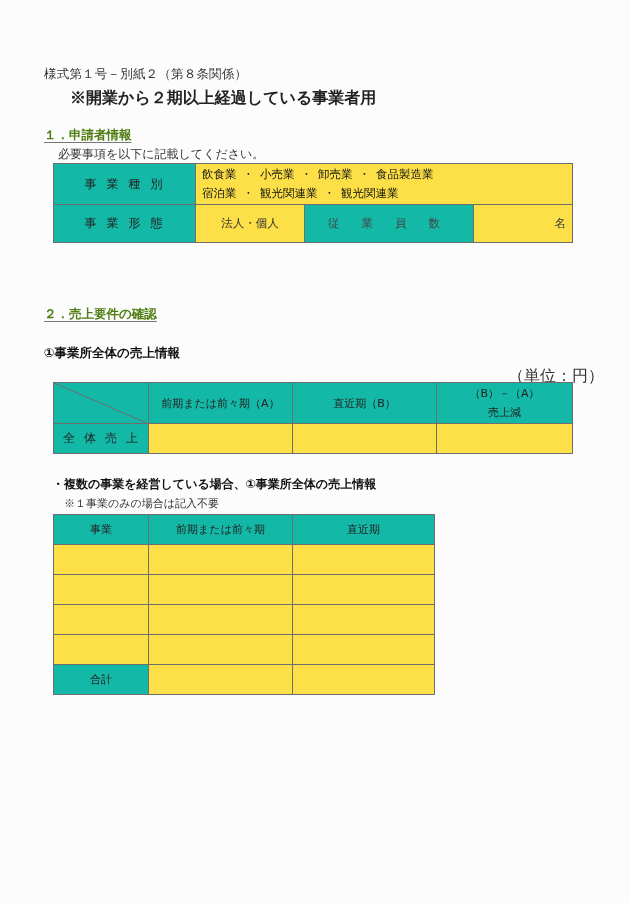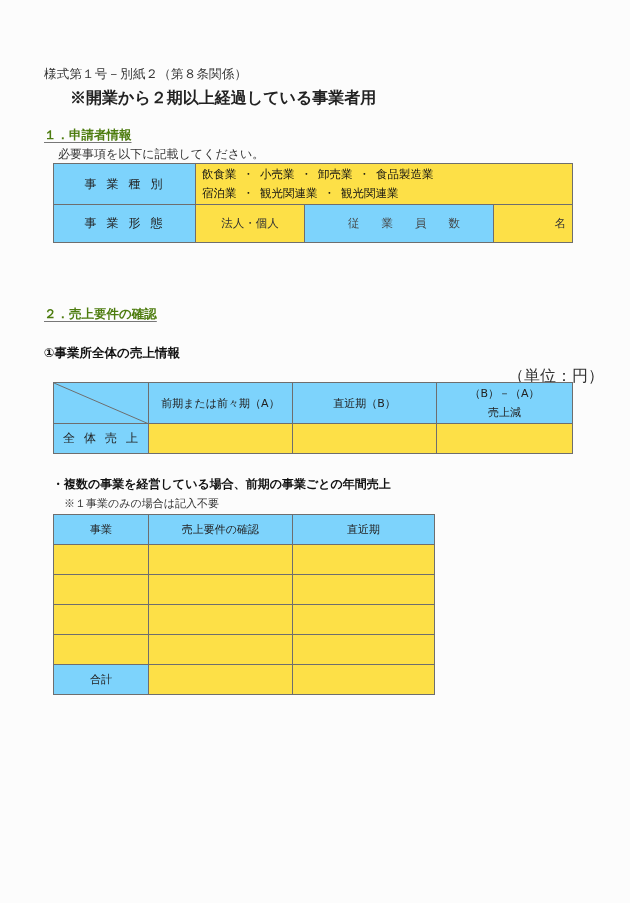--- a/index.html
+++ b/index.html
@@ -17,21 +17,21 @@
   .section-heading {
     font-family: "DejaVu Sans", "Liberation Sans", sans-serif;
     font-size: 12.5px; font-weight: bold; color: #4d7c0f;
     text-decoration: underline; text-decoration-color: #777; text-underline-offset: 3px;
   }
   #section1-heading { left: 44px; top: 127px; }
   #section1-instr { left: 58px; top: 146px; font-size: 12px; color: #333; }
 
   table { border-collapse: collapse; position: absolute; }
   td { border: 1.5px solid #6e6e6e; padding: 0; }
-  .gray { background: #7dd3fc; }
+  .gray { background: #14b8a6; }
   .white { background: #fde047; }
 
   
   #applicant-table { left: 53px; top: 163px; width: 520px; }
   #applicant-table td.label {
     width: 133px; text-align: center; font-size: 12px;
     font-family: "DejaVu Sans", "Liberation Sans", sans-serif; color: #222;
     letter-spacing: 10px; padding-left: 8px;
   }
   #applicant-table td.label.email { letter-spacing: 6px; }
@@ -72,21 +72,21 @@
         <span>飲食業</span><span class="sep">・</span><span>小売業</span><span class="sep">・</span><span>卸売業</span><span class="sep">・</span><span>食品製造業</span>
       </div>
       <div>
         <span>宿泊業</span><span class="sep">・</span><span>観光関連業</span><span class="sep">・</span><span>観光関連業</span>
       </div>
     </td>
   </tr>
   <tr style="height:38px">
     <td class="label gray">事業形態</td>
     <td class="white serif" style="width:108px;text-align:center;font-size:11.5px;color:#333">法人・個人</td>
-    <td class="gray serif" style="width:156px;text-align:center;font-size:11.5px;letter-spacing:22px;padding-left:32px;color:#444">従業員数</td>
+    <td class="gray serif" style="width:156px;text-align:center;font-size:11.5px;letter-spacing:22px;padding-left:12px;color:#444">従業員数</td>
     <td class="white serif" style="text-align:right;padding-right:6px;font-size:11.5px;color:#333">
       <span></span><span>名</span>
     </td>
   </tr>
 </tbody>
   </table>
 
 <div id="section2-heading" class="abs section-heading">２．売上要件の確認</div>
 <div id="subsection1-heading" class="abs">①事業所全体の売上情報</div>
 <div id="unit-label" class="abs serif">（単位：円）</div>
@@ -108,28 +108,28 @@
   </tr>
   <tr style="height:30px">
     <td class="gray" style="letter-spacing:9px;padding-left:8px;font-size:12px">全体売上</td>
     <td class="white"></td>
     <td class="white"></td>
     <td class="white"></td>
   </tr>
 </tbody>
   </table>
 
-<div id="multi-heading" class="abs">・複数の事業を経営している場合、前期の事業ごとの年間売上</div>
+<div id="multi-heading" class="abs">・複数の事業を経営している場合、①事業所全体の売上情報</div>
 <div id="multi-note" class="abs serif">※１事業のみの場合は記入不要</div>
 
 <table id="business-table">
   <tbody>
       <tr>
     <td class="gray" style="width:94px">事業</td>
-    <td class="gray" style="width:143px">売上要件の確認</td>
+    <td class="gray" style="width:143px">前期または前々期</td>
     <td class="gray">直近期</td>
   </tr>
   <tr>
     <td class="white"></td>
     <td class="white"></td>
     <td class="white"></td>
   </tr>
   <tr>
     <td class="white"></td>
     <td class="white"></td>

